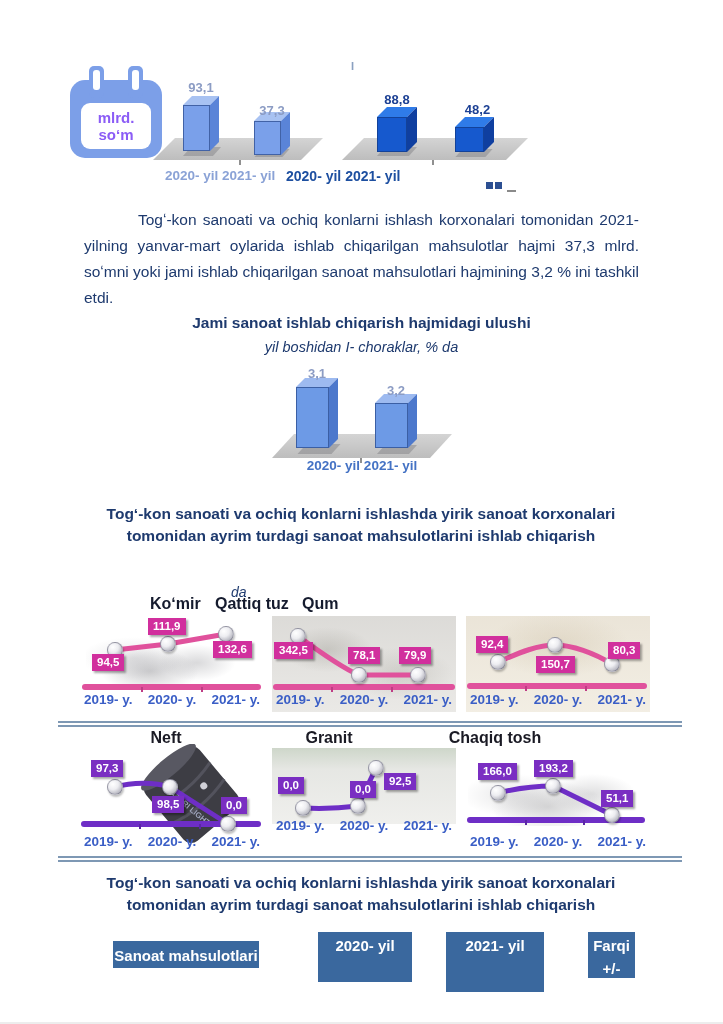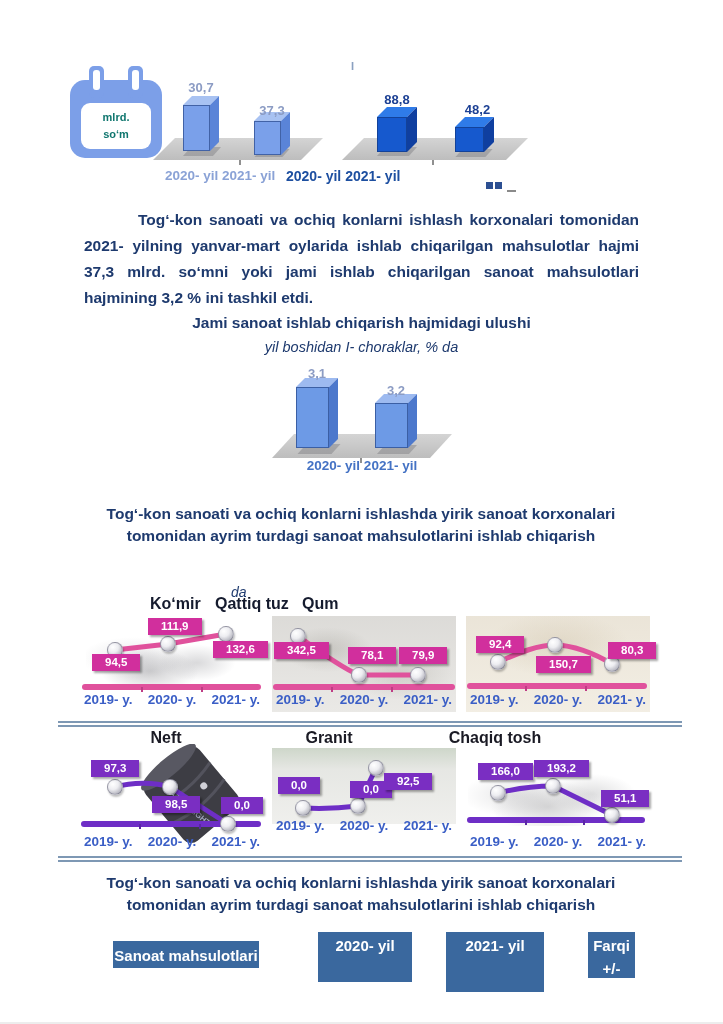--- a/index.html
+++ b/index.html
@@ -7,21 +7,21 @@
         font-family:"Liberation Sans", sans-serif;color:#1E3A6E;margin:0 auto;}
   .page::after{content:"";position:absolute;left:0;right:0;bottom:0;height:2px;background:#ededed;}
   .abs{position:absolute;}
 
   
   .calendar{position:absolute;background:#7C9FE8;border-radius:15px;}
   .cal-post{position:absolute;width:15px;height:32px;background:#7C9FE8;border-radius:5px;top:-14px;}
   .cal-post::after{content:"";position:absolute;left:4px;top:4px;width:7px;height:20px;background:#fff;border-radius:3px;}
   .cal-win{position:absolute;left:11px;right:11px;top:23px;bottom:9px;background:#fff;border-radius:9px;
            display:flex;flex-direction:column;align-items:center;justify-content:center;
-           color:#0f766e;font-weight:bold;font-size:11px;line-height:17px;}
+           color:#8b5cf6;font-weight:bold;font-size:15px;line-height:17px;}
 
   
   .plat{position:absolute;background:linear-gradient(180deg,#d4d4d4,#bdbdbd);
         clip-path:polygon(22px 0,100% 0,calc(100% - 22px) 100%,0 100%);}
   .ptick{position:absolute;width:2px;height:5px;background:#909090;}
   .bshadow{position:absolute;background:rgba(110,110,115,.38);transform:skewX(-42deg);}
   .bar3d{position:absolute;--d:9px;}
   .b-front{position:absolute;left:0;top:var(--d);right:var(--d);bottom:0;border:1px solid rgba(18,48,110,.55);box-sizing:border-box;}
   .b-top{position:absolute;left:0;top:0;right:0;height:var(--d);
          clip-path:polygon(0 100%,var(--d) 0,100% 0,calc(100% - var(--d)) 100%);}
@@ -31,21 +31,21 @@
   .dark  .b-front{background:#1659CE}.dark  .b-top{background:#2F7BE8}.dark  .b-side{background:#0F3FA0}
   .mid   .b-front{background:#6D9AE6}.mid   .b-top{background:#9DBAF0}.mid   .b-side{background:#4C78CC}
   .bval{position:absolute;font-weight:bold;font-size:13px;text-align:center;white-space:nowrap;}
   .grayv{color:#8C9CC4}.navyv{color:#1C4094}
   .xlabA{color:#8AA2D6;font-weight:bold;font-size:13.5px;white-space:nowrap;}
   .xlabB{color:#1D4FA0;font-weight:bold;font-size:14px;white-space:nowrap;}
   .xlabM{color:#4472C4;font-weight:bold;font-size:13.5px;text-align:center;white-space:nowrap;}
 
   
   .para{position:absolute;left:84px;right:84px;text-align:justify;text-indent:54px;
-        font-weight:bold;font-size:15.5px;line-height:26px;color:#1E3A6E;}
+        font-weight:normal;font-size:15.5px;line-height:26px;color:#1E3A6E;}
   .ctitle{position:absolute;left:0;right:0;text-align:center;font-weight:bold;font-size:15.5px;color:#1E3A6E;}
   .csub{position:absolute;left:0;right:0;text-align:center;font-style:italic;font-size:14.5px;color:#1E3A6E;}
   .h2line{position:absolute;left:66px;width:590px;text-align:center;font-weight:bold;
           font-size:15.5px;line-height:22px;color:#1E3A6E;}
   .plabel{position:absolute;font-weight:bold;font-size:16px;color:#151B2E;white-space:nowrap;}
   .rname{position:absolute;text-align:center;font-weight:bold;font-size:16px;color:#1A1A24;}
 
   
   .panel{position:absolute;width:184px;}
   .pbg{position:absolute;}
@@ -69,21 +69,21 @@
   .lsvg{position:absolute;left:0;top:0;}
   .dline{fill:none;stroke-width:5;stroke-linecap:round;stroke-linejoin:round;}
   .bline{stroke-width:6;stroke-linecap:round;}
   .pinkl{stroke:#E0519C}.purpl{stroke:#6E2EC6}
   .btick{stroke-width:2;}
   .pinkt{stroke:#BE3D85}.purpt{stroke:#5A26A4}
   .mk{position:absolute;width:16px;height:16px;border-radius:50%;
       background:radial-gradient(circle at 35% 30%,#ffffff 0%,#ededf1 40%,#b9b9c2 75%,#8f8f9a 100%);
       border:1px solid rgba(60,60,85,.35);box-shadow:1px 2px 2px rgba(0,0,0,.25);box-sizing:border-box;}
   .vb{position:absolute;color:#fff;font-weight:bold;font-size:11.5px;line-height:15px;
-      padding:1px 13px;white-space:nowrap;box-shadow:1.5px 2px 2px rgba(0,0,0,.35);}
+      padding:1px 5px;white-space:nowrap;box-shadow:1.5px 2px 2px rgba(0,0,0,.35);}
   .vb-pink{background:#D12F9D}.vb-purp{background:#7A2EC2}
   .xlabels{position:absolute;left:4px;width:176px;display:flex;justify-content:space-between;
            font-weight:bold;font-size:13.5px;color:#3A5EC6;white-space:nowrap;}
 
   
   .dbl{position:absolute;left:58px;width:624px;height:6px;box-sizing:border-box;
        border-top:2px solid #7E98B4;border-bottom:2px solid #7E98B4;background:transparent;}
   .tickmark{position:absolute;color:#8AA0C0;font-size:11px;font-weight:bold;}
   .sq{position:absolute;width:7px;height:7px;background:#2C4F92;}
   .uscore{position:absolute;width:9px;height:2px;background:#8A8A8A;}
@@ -112,21 +112,21 @@
 
   <div class="plat" style="left:153px;top:138px;width:170px;height:22px"></div>
   <div class="bshadow" style="left:187px;top:147px;width:30px;height:9px"></div>
   <div class="bshadow" style="left:258px;top:149px;width:28px;height:8px"></div>
   <div class="ptick" style="left:239px;top:160px"></div>
   <div class="bar3d light" style="left:183px;top:96px;width:36px;height:55px">
     <div class="b-top"></div>
     <div class="b-side"></div>
     <div class="b-front"></div>
   </div>
-  <div class="bval grayv" style="left:183px;top:80px;width:36px">30,7</div>
+  <div class="bval grayv" style="left:183px;top:80px;width:36px">93,1</div>
   <div class="bar3d light" style="left:254px;top:112px;width:36px;height:43px">
     <div class="b-top"></div>
     <div class="b-side"></div>
     <div class="b-front"></div>
   </div>
   <div class="bval grayv" style="left:254px;top:103px;width:36px">37,3</div>
   <div class="abs xlabA" style="left:165px;top:168px">2020- yil 2021- yil</div>
 
   <div class="plat" style="left:342px;top:138px;width:186px;height:22px"></div>
   <div class="bshadow" style="left:381px;top:147px;width:32px;height:9px"></div>

